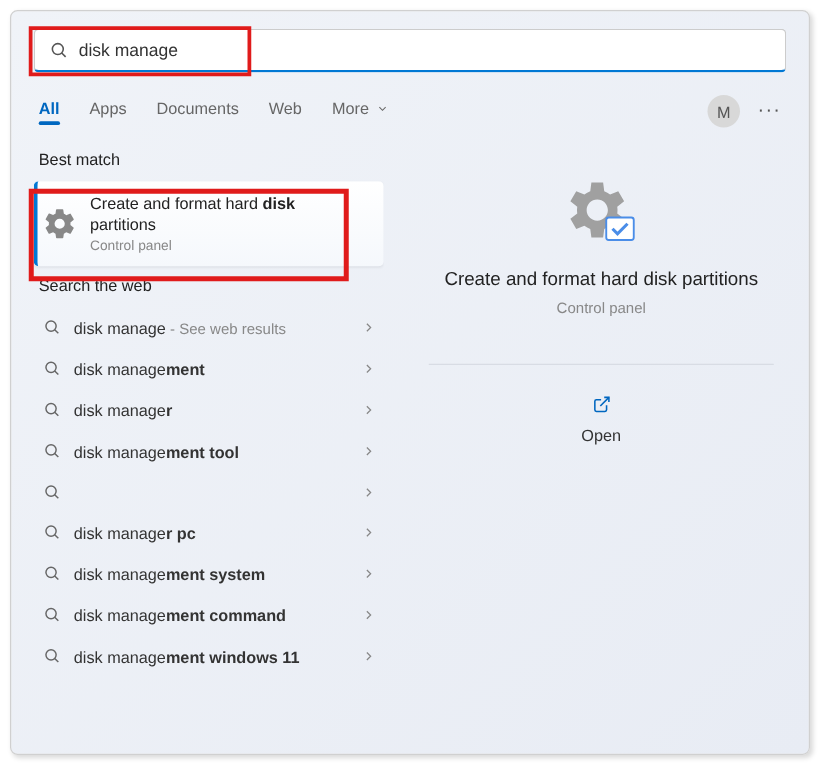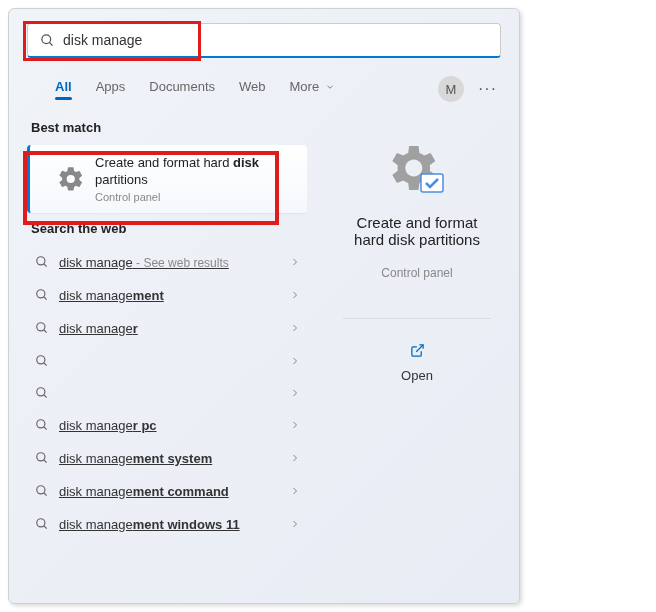--- a/index.html
+++ b/index.html
@@ -1,68 +1,68 @@
 <!DOCTYPE html>
 <html><head>
   <meta charset="utf-8">
   <style>
     * { margin: 0; padding: 0; box-sizing: border-box; font-family: 'Segoe UI', Tahoma, sans-serif; }
     body { width: 656px; height: 612px; background: #fff; position: relative; }
     .window {
-      position: absolute; top: 8px; left: 8px; width: 512px; height: 596px;
+      position: absolute; top: 8px; left: 8px; width: 640px; height: 596px;
       background: linear-gradient(135deg, #f0f3f8 0%, #e8ecf4 100%);
       border: 1px solid #d0d0d0; border-radius: 6px; overflow: hidden;
       box-shadow: 2px 2px 4px rgba(0,0,0,0.15);
     }
     .search-bar {
       margin: 14px 18px 0 18px; background: #fff; border: 1px solid #ccc;
       border-radius: 4px; display: flex; align-items: center; padding: 8px 12px;
       border-bottom: 2px solid #0078d4;
     }
     .search-bar svg { flex-shrink: 0; }
     .search-bar input {
       border: none; outline: none; font-size: 14px; margin-left: 8px; width: 100%;
       color: #333;
     }
     .tabs {
       display: flex; align-items: center; padding: 18px 22px 10px 22px; gap: 24px;
       font-size: 13px; color: #666;
     }
     .tab { cursor: pointer; padding-bottom: 6px; position: relative; }
-    .tab.active { color: #0067c0; font-weight: 600; margin-left: 24px; }
+    .tab.active { color: #0067c0; font-weight: 600; }
     .tab.active::after {
       content: ''; position: absolute; bottom: 0; left: 0; right: 0; height: 3px;
       background: #0067c0; border-radius: 2px;
     }
     .tabs-right { margin-left: auto; display: flex; align-items: center; gap: 14px; }
     .avatar {
       width: 26px; height: 26px; border-radius: 50%; background: #d8d8d8;
       display: flex; align-items: center; justify-content: center; font-size: 13px; color: #555;
     }
     .dots { color: #555; font-size: 16px; letter-spacing: 1px; cursor: pointer; }
     .content { display: flex; padding: 0 18px; gap: 0; height: calc(100% - 115px); }
     .left { width: 280px; overflow-y: auto; }
-    .section-title { font-size: 13px; font-weight: 700; color: #222; padding: 8px 4px 10px 4px; }
+    .section-title { font-size: 13px; font-weight: 400; color: #222; padding: 8px 4px 10px 4px; }
     .best-match {
       background: linear-gradient(180deg, #fff, #f5f8fc); border-radius: 4px;
-      padding: 10px 27px; display: flex; align-items: center; gap: 10px; cursor: pointer;
+      padding: 10px 4px; display: flex; align-items: center; gap: 10px; cursor: pointer;
       border-left: 3px solid #0078d4; box-shadow: 0 1px 2px rgba(0,0,0,0.06);
     }
     .best-match .title { font-size: 13px; color: #222; line-height: 1.3; }
     .best-match .subtitle { font-size: 11px; color: #888; margin-top: 2px; }
     .result {
       display: flex; align-items: center; gap: 10px; padding: 9px 8px; font-size: 13px;
-      color: #333; cursor: pointer; position: relative; text-decoration: underline;
+      color: #333; cursor: pointer; position: relative;
     }
     .result .chev { position: absolute; right: 6px; color: #888; }
     .result .rtext span.suffix { color: #888; font-size: 12px; }
     .right { flex: 1; padding: 10px 0 0 26px; }
     .preview-card { background: transparent; text-align: center; padding: 10px 10px 20px 10px; }
     .big-icon { margin: 10px auto 12px auto; }
-    .preview-title { font-size: 15px; color: #222; margin-bottom: 18px; }
+    .preview-title { font-size: 15px; color: #222; margin-bottom: 7px; }
     .preview-sub { font-size: 12px; color: #888; }
     .divider { border: none; border-top: 1px solid #d8dce4; margin: 18px 10px; }
     .open-row {
       display: flex; align-items: center; gap: 10px; padding: 6px 12px; font-size: 13px;
       color: #333; cursor: pointer; flex-direction: column;
     }
     .hl-box1 { position: absolute; top: 12px; left: 14px; width: 178px; height: 40px; border: 3px solid #e01b1b; pointer-events: none; z-index: 50; }
     .hl-box2 { position: absolute; top: 142px; left: 14px; width: 256px; height: 74px; border: 4px solid #e01b1b; pointer-events: none; z-index: 50; }
     .bold { font-weight: 600; }
   </style>
@@ -144,20 +144,21 @@
     <div class="rtext">disk manage<span class="bold">r</span><span class="suffix"></span></div>
     <svg class="chev" width="12" height="12" viewBox="0 0 24 24" fill="none" stroke="#888" stroke-width="2">
               <polyline points="9 18 15 12 9 6"></polyline>
             </svg>
           </div>
           <div class="result">
     <svg width="14" height="14" viewBox="0 0 24 24" fill="none" stroke="#666" stroke-width="2">
               <circle cx="10" cy="10" r="7"></circle>
               <line x1="20" y1="20" x2="15" y2="15"></line>
             </svg>
+    <div class="rtext">disk manage<span class="bold">ment tool</span><span class="suffix"></span></div>
     <svg class="chev" width="12" height="12" viewBox="0 0 24 24" fill="none" stroke="#888" stroke-width="2">
               <polyline points="9 18 15 12 9 6"></polyline>
             </svg>
           </div>
           <div class="result">
     <svg width="14" height="14" viewBox="0 0 24 24" fill="none" stroke="#666" stroke-width="2">
               <circle cx="10" cy="10" r="7"></circle>
               <line x1="20" y1="20" x2="15" y2="15"></line>
             </svg>
     <svg class="chev" width="12" height="12" viewBox="0 0 24 24" fill="none" stroke="#888" stroke-width="2">

